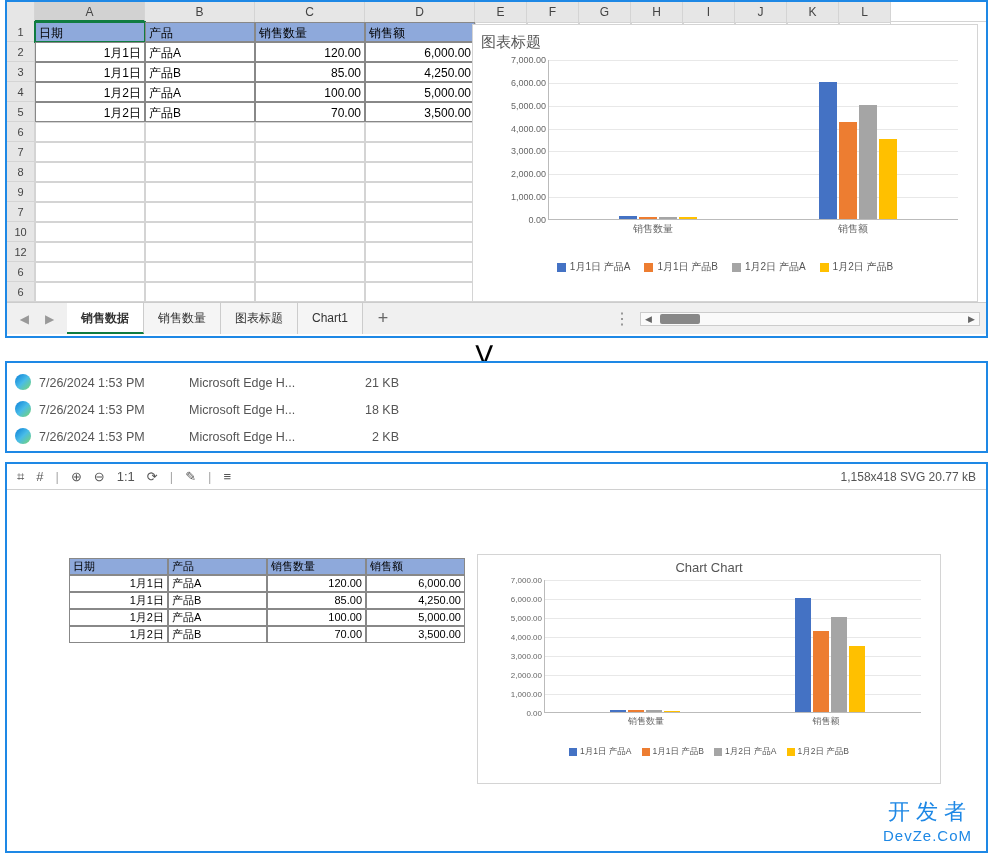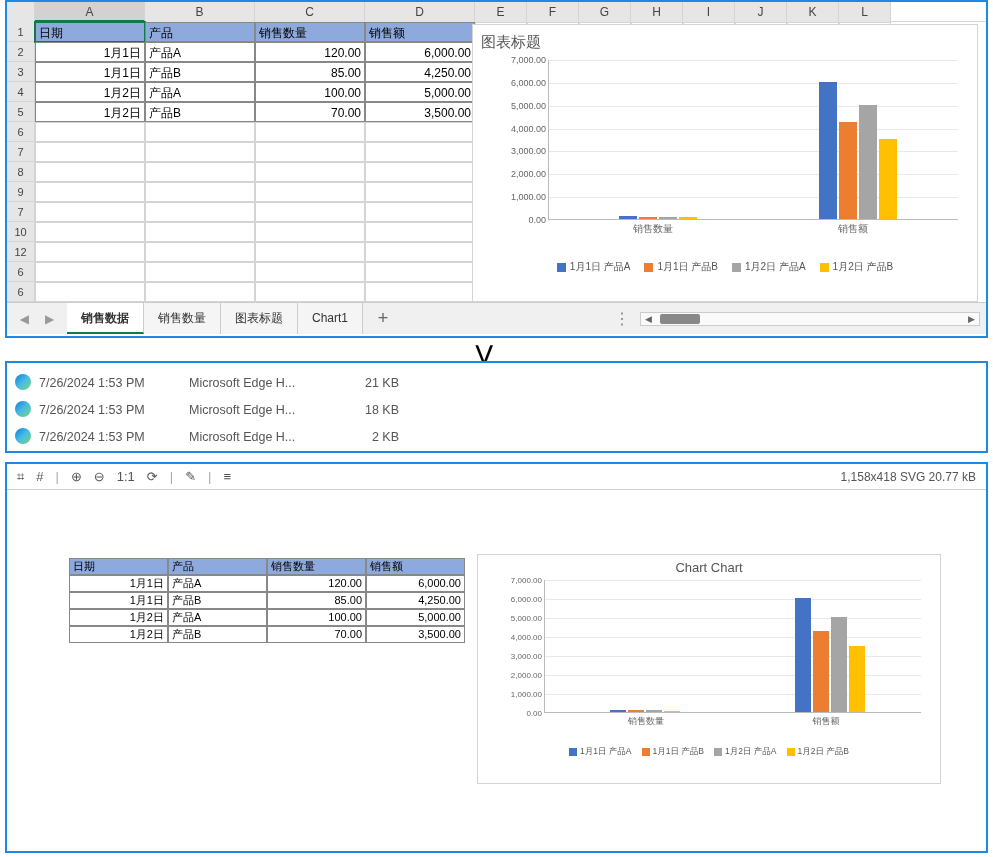--- a/index.html
+++ b/index.html
@@ -497,14 +497,18 @@
           <div class="ct2-lgitem">
             <div class="ct2-lgbox" style="background: rgb(165, 165, 165);"></div>
             <span>1月2日 产品A</span>
           </div>
           <div class="ct2-lgitem">
             <div class="ct2-lgbox" style="background: rgb(255, 192, 0);"></div>
             <span>1月2日 产品B</span>
           </div>
         </div>
     </div>
+    <div class="watermark">
+      <div class="wm1">开发者</div>
+      <div class="wm2">DevZe.CoM</div>
+    </div>
   </div>
 </div>
 
 </body></html>

